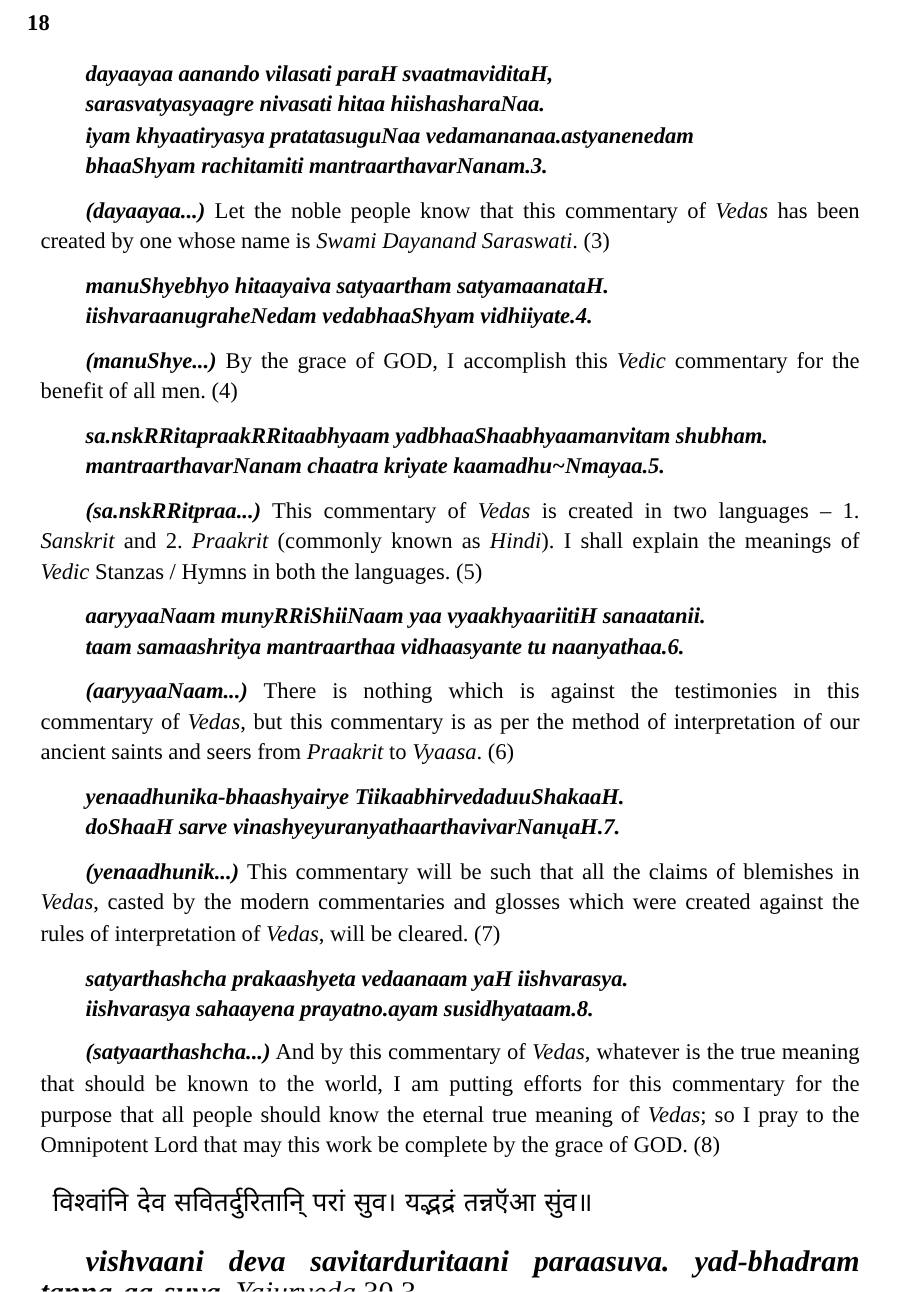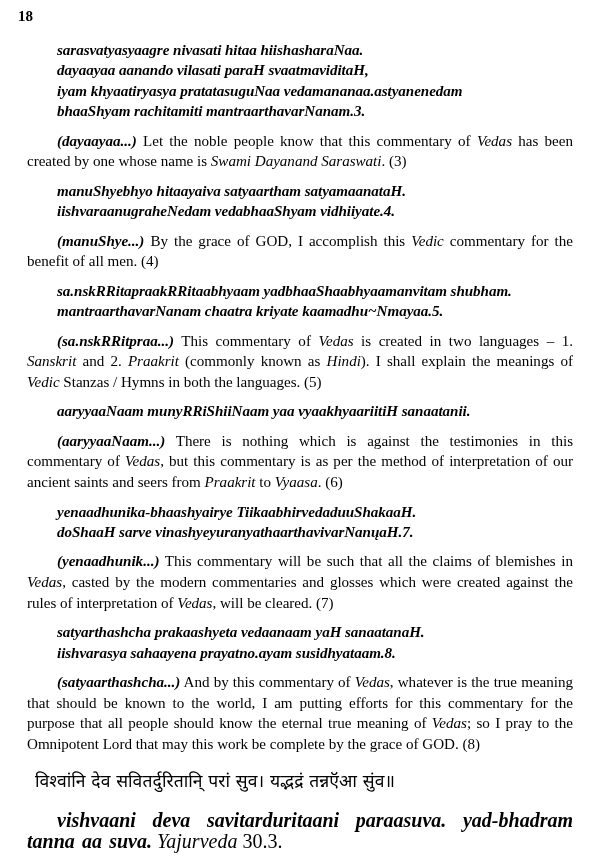--- a/index.html
+++ b/index.html
@@ -118,52 +118,53 @@
 
 <div class="page">
 
   <div class="runhead">
     <span class="folio">18</span>
   </div>
 
   <div class="body">
 
     <div class="verse">
+      <span class="vline">dayaayaa aanando vilasati paraH svaatmaviditaH,</span>
       <span class="vline">sarasvatyasyaagre nivasati hitaa hiishasharaNaa.</span>
-      <span class="vline">dayaayaa aanando vilasati paraH svaatmaviditaH,</span>
       <span class="vline">iyam khyaatiryasya pratatasuguNaa vedamananaa.astyanenedam</span>
       <span class="vline">bhaaShyam rachitamiti mantraarthavarNanam.3.</span>
     </div>
     <p class="para gap-before"><span class="lead">(dayaayaa...)</span><span> Let the noble people know that this commentary of </span><span class="it">Vedas</span><span> has been created by one whose name is </span><span class="it">Swami Dayanand Saraswati</span><span>. (3)</span></p>
 
     <div class="verse gap-before">
       <span class="vline">manuShyebhyo hitaayaiva satyaartham satyamaanataH.</span>
       <span class="vline">iishvaraanugraheNedam vedabhaaShyam vidhiiyate.4.</span>
     </div>
     <p class="para gap-before"><span class="lead">(manuShye...)</span><span> By the grace of GOD, I accomplish this </span><span class="it">Vedic</span><span> commentary for the benefit of all men. (4)</span></p>
 
     <div class="verse gap-before">
       <span class="vline">sa.nskRRitapraakRRitaabhyaam yadbhaaShaabhyaamanvitam shubham.</span>
       <span class="vline">mantraarthavarNanam chaatra kriyate kaamadhu~Nmayaa.5.</span>
     </div>
     <p class="para gap-before"><span class="lead">(sa.nskRRitpraa...)</span><span> This commentary of </span><span class="it">Vedas</span><span> is created in two languages – 1. </span><span class="it">Sanskrit</span><span> and 2. </span><span class="it">Praakrit</span><span> (commonly known as </span><span class="it">Hindi</span><span>). I shall explain the meanings of </span><span class="it">Vedic</span><span> Stanzas / Hymns in both the languages. (5)</span></p>
 
     <div class="verse gap-before">
       <span class="vline">aaryyaaNaam munyRRiShiiNaam yaa vyaakhyaariitiH sanaatanii.</span>
+      <span class="vline">taam samaashritya mantraarthaa vidhaasyante tu naanyathaa.6.</span>
     </div>
     <p class="para gap-before"><span class="lead">(aaryyaaNaam...)</span><span> There is nothing which is against the testimonies in this commentary of </span><span class="it">Vedas</span><span>, but this commentary is as per the method of interpretation of our ancient saints and seers from </span><span class="it">Praakrit</span><span> to </span><span class="it">Vyaasa</span><span>. (6)</span></p>
 
     <div class="verse gap-before">
       <span class="vline">yenaadhunika-bhaashyairye TiikaabhirvedaduuShakaaH.</span>
       <span class="vline">doShaaH sarve vinashyeyuranyathaarthavivarNanųaH.7.</span>
     </div>
     <p class="para gap-before"><span class="lead">(yenaadhunik...)</span><span> This commentary will be such that all the claims of blemishes in </span><span class="it">Vedas</span><span>, casted by the modern commentaries and glosses which were created against the rules of interpretation of </span><span class="it">Vedas</span><span>, will be cleared. (7)</span></p>
 
     <div class="verse gap-before">
-      <span class="vline">satyarthashcha prakaashyeta vedaanaam yaH sanaatanaH.</span>
+      <span class="vline">satyarthashcha prakaashyeta vedaanaam yaH iishvarasya.</span>
       <span class="vline">iishvarasya sahaayena prayatno.ayam susidhyataam.8.</span>
     </div>
     <p class="para gap-before"><span class="lead">(satyaarthashcha...)</span><span> And by this commentary of </span><span class="it">Vedas</span><span>, whatever is the true meaning that should be known to the world, I am putting efforts for this commentary for the purpose that all people should know the eternal true meaning of </span><span class="it">Vedas</span><span>; so I pray to the Omnipotent Lord that may this work be complete by the grace of GOD. (8)</span></p>
 
     <div class="deva">विश्वांनि देव सवितर्दुरितानि् परां सुव। यद्भद्रं तन्नऍआ सुंव॥</div>
 
     <p class="closing"><span class="translit">vishvaani deva savitarduritaani paraasuva. yad-bhadram tanna aa suva.</span><span> </span><span class="src">Yajurveda</span><span> </span><span class="srcnum">30.3.</span></p>
 
   </div>
 </div>

